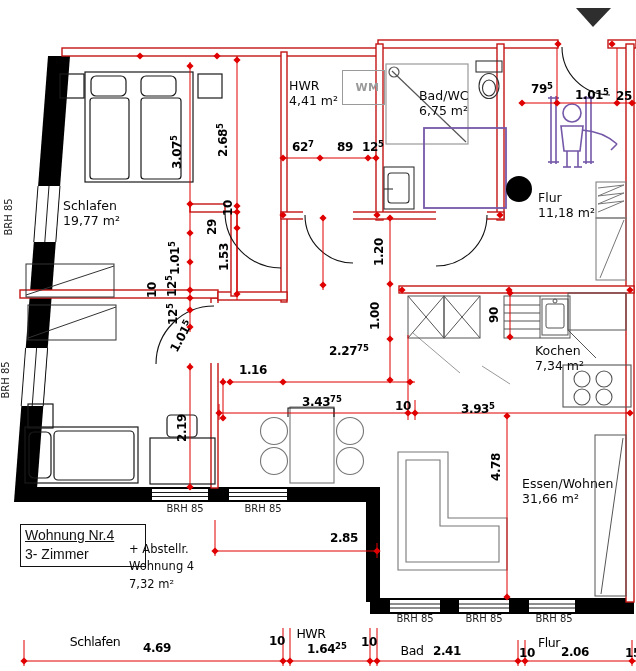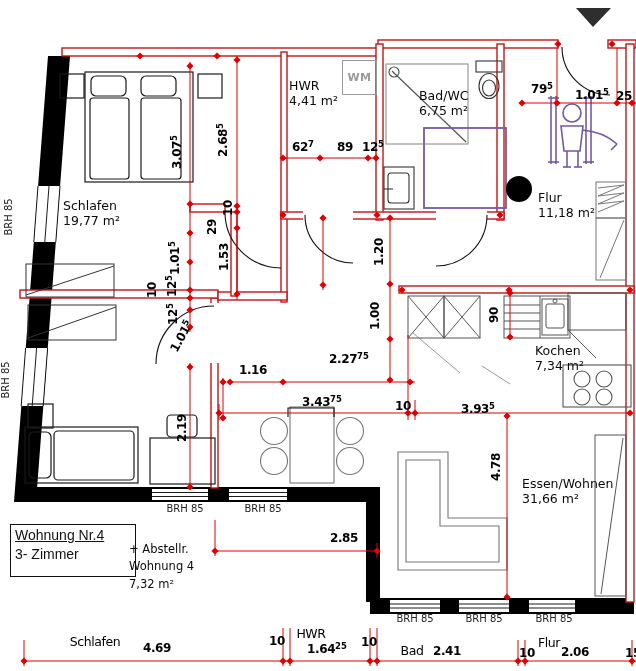--- a/index.html
+++ b/index.html
@@ -11,28 +11,28 @@
        transform:translate(-50%,-50%);letter-spacing:-0.4px;}
   .dim .sup{font-size:8.5px;vertical-align:4px;letter-spacing:0;}
   .dim.rot90{transform:translate(-50%,-50%) rotate(-90deg);}
   .dim.rot62{transform:translate(-50%,-50%) rotate(-62deg);}
   .dim.thin{font-weight:500;font-size:12.5px;}
   .room{position:absolute;color:#0a0a0a;line-height:1.5;white-space:nowrap;
         font:500 12.5px "DejaVu Sans",sans-serif;}
   .brh{position:absolute;font:10px "DejaVu Sans",sans-serif;color:#222;white-space:nowrap;
        transform:translate(-50%,-50%);}
   .brh.rot90{transform:translate(-50%,-50%) rotate(-90deg);}
-  .infobox{position:absolute;left:10px;top:524px;width:116px;border:1.6px solid #111;background:#fff;
-           padding:1px 4px 13px 4px;font:14px "Liberation Sans",sans-serif;color:#111;line-height:1.33;}
+  .infobox{position:absolute;left:20px;top:524px;width:116px;border:1.6px solid #111;background:#fff;
+           padding:1px 4px 3px 4px;font:14px "Liberation Sans",sans-serif;color:#111;line-height:1.33;}
   .infobox .u{text-decoration:underline;}
   .annex{position:absolute;left:129px;top:541px;font:500 11.5px "DejaVu Sans",sans-serif;
          color:#0a0a0a;line-height:1.5;white-space:nowrap;}
-  .wm-box{position:absolute;left:342px;top:60px;width:33px;height:33px;border:1.3px solid #9a9a9a;
+  .wm-box{position:absolute;left:342px;top:70px;width:33px;height:33px;border:1.3px solid #9a9a9a;
           color:#9a9a9a;display:flex;align-items:center;justify-content:center;
-          font:600 11px "DejaVu Sans",sans-serif;letter-spacing:.5px;}
+          font:600 11px "DejaVu Sans",sans-serif;letter-spacing:.5px;padding-left:8px;}
 </style>
 </head>
 <body>
 
 <div id="stage">
 
 <svg id="plan-svg" width="636" height="671" viewBox="0 0 636 671" xmlns="http://www.w3.org/2000/svg">
 
   <defs>
     <path id="dm" d="M0,-3.6 L3.6,0 L0,3.6 L-3.6,0 Z" fill="#e00000"></path>
@@ -385,21 +385,21 @@
         <div class="dim rot90" style="left: 223px; top: 257px;"><span>1.53</span><span class="sup"></span></div>
         <div class="dim rot90" style="left: 174px; top: 258px;"><span>1.01</span><span class="sup">5</span></div>
         <div class="dim rot90" style="left: 171px; top: 286px;"><span>12</span><span class="sup">5</span></div>
         <div class="dim rot90" style="left: 151px; top: 290px;"><span>10</span><span class="sup"></span></div>
         <div class="dim rot90" style="left: 172px; top: 314px;"><span>12</span><span class="sup">5</span></div>
         <div class="dim rot62" style="left: 181px; top: 336px;"><span>1.01</span><span class="sup">5</span></div>
         <div class="dim rot90" style="left: 378px; top: 252px;"><span>1.20</span><span class="sup"></span></div>
         <div class="dim rot90" style="left: 374px; top: 316px;"><span>1.00</span><span class="sup"></span></div>
         <div class="dim rot90" style="left: 493px; top: 315px;"><span>90</span><span class="sup"></span></div>
         <div class="dim" style="left: 253px; top: 369px;"><span>1.16</span><span class="sup"></span></div>
-        <div class="dim" style="left: 349px; top: 358px; text-align: center;"><span>2.27</span><span class="sup">75</span></div>
+        <div class="dim" style="left: 349px; top: 350px; text-align: center;"><span>2.27</span><span class="sup">75</span></div>
         <div class="dim" style="left: 322px; top: 401px;"><span>3.43</span><span class="sup">75</span></div>
         <div class="dim" style="left: 403px; top: 405px;"><span>10</span><span class="sup"></span></div>
         <div class="dim" style="left: 478px; top: 408px;"><span>3.93</span><span class="sup">5</span></div>
         <div class="dim rot90" style="left: 495px; top: 467px;"><span>4.78</span><span class="sup"></span></div>
         <div class="dim rot90" style="left: 181px; top: 428px;"><span>2.19</span><span class="sup"></span></div>
         <div class="dim" style="left: 300px; top: 537px; margin-left: 44px;"><span>2.85</span><span class="sup"></span></div>
         <div class="dim" style="left: 157px; top: 647px;"><span>4.69</span><span class="sup"></span></div>
         <div class="dim" style="left: 277px; top: 640px;"><span>10</span><span class="sup"></span></div>
         <div class="dim" style="left: 327px; top: 648px;"><span>1.64</span><span class="sup">25</span></div>
         <div class="dim" style="left: 369px; top: 641px;"><span>10</span><span class="sup"></span></div>

